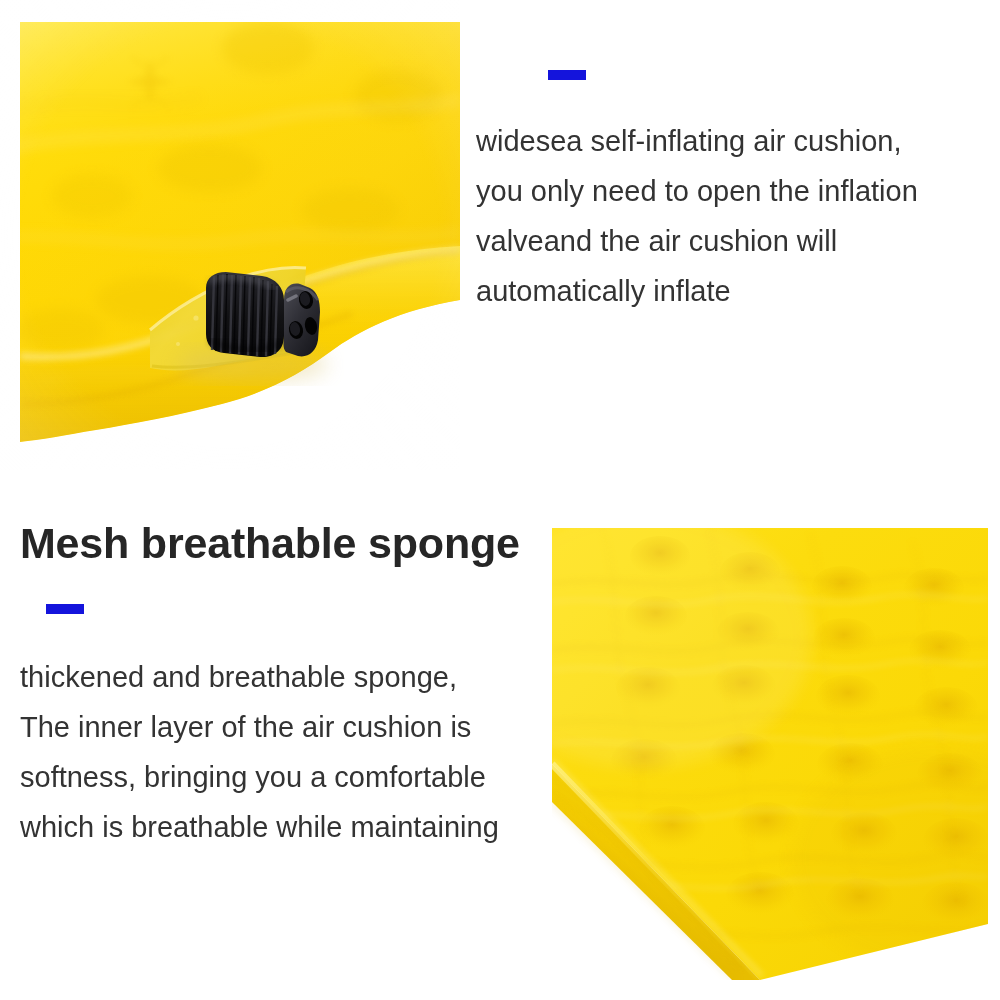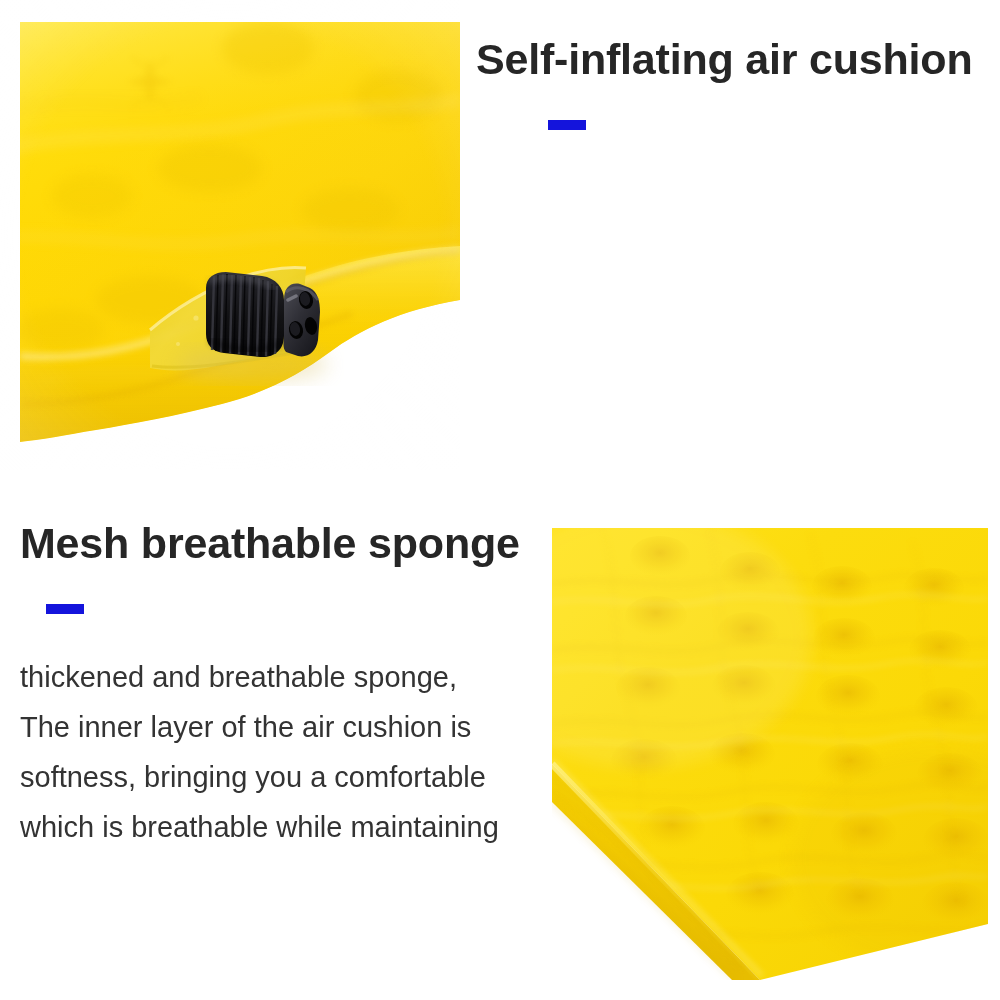--- a/index.html
+++ b/index.html
@@ -250,22 +250,27 @@
         <ellipse cx="311" cy="326" rx="6" ry="9" transform="rotate(-12 311 326)" fill="#000000" opacity="0.9"></ellipse>
 
         <path d="M288,300 L296,296" stroke="#8c8c96" stroke-width="3.5" stroke-linecap="round" opacity="0.7"></path>
       </g>
 
       <rect x="0" y="0" width="460" height="470" fill="url(#vignetteWhite)" opacity="0.35"></rect>
     </svg>
   </div>
 
   <div class="section" style="left:476px; top:34px; width:510px;">
-    <div class="heading">Self-inflating air cushion</div>
     <div class="accent-bar" style="margin:36px 0 0 72px;"></div>
+    <div class="body-text" style="margin-top:36px;">
+      <span class="ln">widesea self-inflating air cushion,</span>
+      <span class="ln">you only need to open the inflation</span>
+      <span class="ln">valveand the air cushion will</span>
+      <span class="ln">automatically inflate</span>
+    </div>
   </div>
 
   <div class="section" style="left:20px; top:518px; width:520px;">
     <div class="heading">Mesh breathable sponge</div>
     <div class="accent-bar" style="margin:36px 0 0 26px;"></div>
     <div class="body-text" style="margin-top:38px;">
       <span class="ln">thickened and breathable sponge,</span>
       <span class="ln">The inner layer of the air cushion is</span>
       <span class="ln">softness, bringing you a comfortable</span>
       <span class="ln">which is breathable while maintaining</span>

